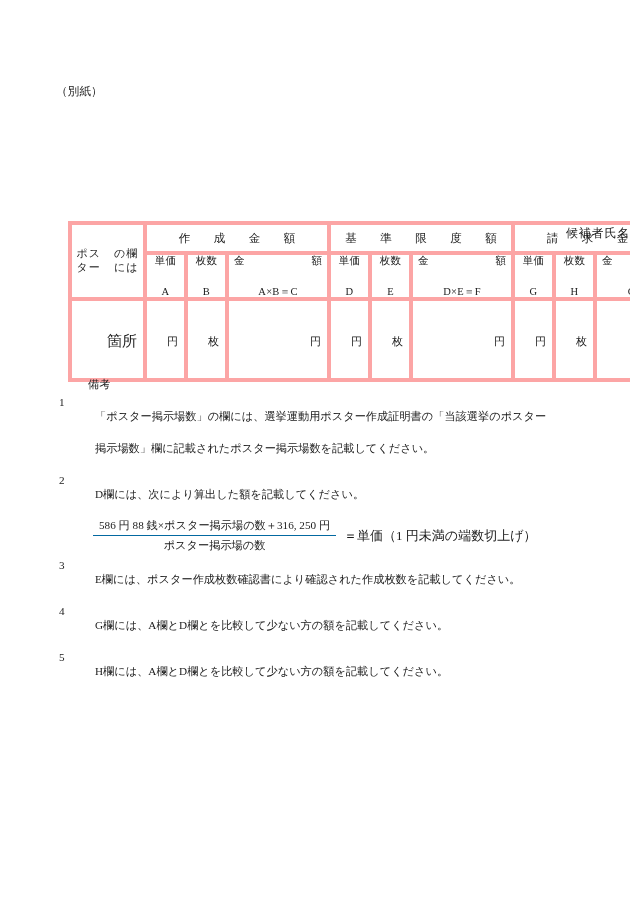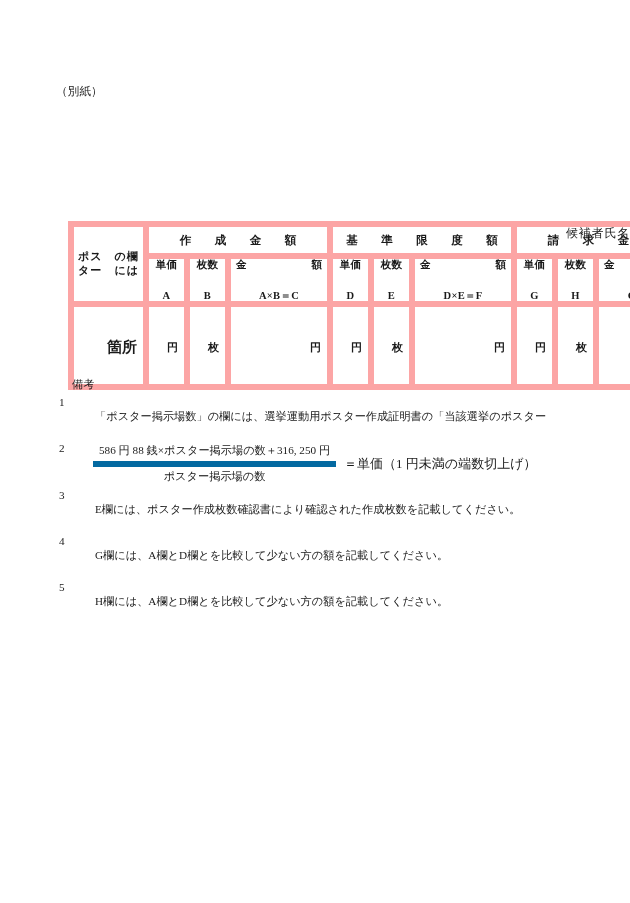--- a/index.html
+++ b/index.html
@@ -63,26 +63,25 @@
     top: 221px;
     width: 503px;
   }
   table.form-table {
     border-collapse: collapse;
     width: 503px;
     table-layout: fixed;
     font-size: 11px;
   }
   table.form-table td {
-    border: 6px solid #fca5a5;
+    border: 4px solid #fca5a5;
     padding: 0;
     vertical-align: middle;
     text-align: center;
     line-height: 1.25;
-    font-weight: bold;
   }
 
   
   .col-site   { width: 75px; }
   .col-unit   { width: 41px; }
   .col-count  { width: 41px; }
   .col-amount { width: 102px; }
 
   .grp-head {
     height: 26px;
@@ -143,21 +142,21 @@
   
   .notes {
     position: absolute;
     left: 56px;
     top: 376px;
     width: 520px;
     font-size: 11.2px;
     line-height: 1.55;
   }
   .notes-title {
-    margin-left: 16px;
+    margin-left: 32px;
     margin-bottom: 1px;
   }
   .note-item {
     display: flex;
     align-items: flex-start;
     margin-bottom: 0.5px;
   }
   .note-num {
     width: 22px;
     flex: 0 0 22px;
@@ -180,21 +179,21 @@
     align-items: center;
     margin: 2px 0 2px 12px;
   }
   .fraction {
     display: inline-flex;
     flex-direction: column;
     text-align: center;
   }
   .fraction .numer {
     padding: 0 6px 1px 6px;
-    border-bottom: 6px solid #0369a1;
+    border-bottom: 1px solid #0369a1;
     white-space: nowrap;
     font-size: 11.2px;
     text-align: center;
   }
   .fraction .denom {
     padding: 1px 6px 0 6px;
     white-space: nowrap;
     font-size: 11.2px;
   }
   .formula-tail {
@@ -350,26 +349,28 @@
     </table>
   </div>
 
   <div class="notes">
     <div class="notes-title">備考</div>
 
     <div class="note-item">
       <div class="note-num">1</div>
       <div class="note-body">
         <p>「ポスター掲示場数」の欄には、選挙運動用ポスター作成証明書の「当該選挙のポスター</p>
+        <p class="cont">掲示場数」欄に記載されたポスター掲示場数を記載してください。</p>
       </div>
     </div>
 
     <div class="note-item">
       <div class="note-num">2</div>
       <div class="note-body">
+        <p>D欄には、次により算出した額を記載してください。</p>
         <div class="formula">
           <div class="fraction">
             <div class="numer">586 円 88 銭×ポスター掲示場の数＋316, 250 円</div>
             <div class="denom">ポスター掲示場の数</div>
           </div>
           <div class="formula-tail">＝単価（1 円未満の端数切上げ）</div>
         </div>
       </div>
     </div>
 

